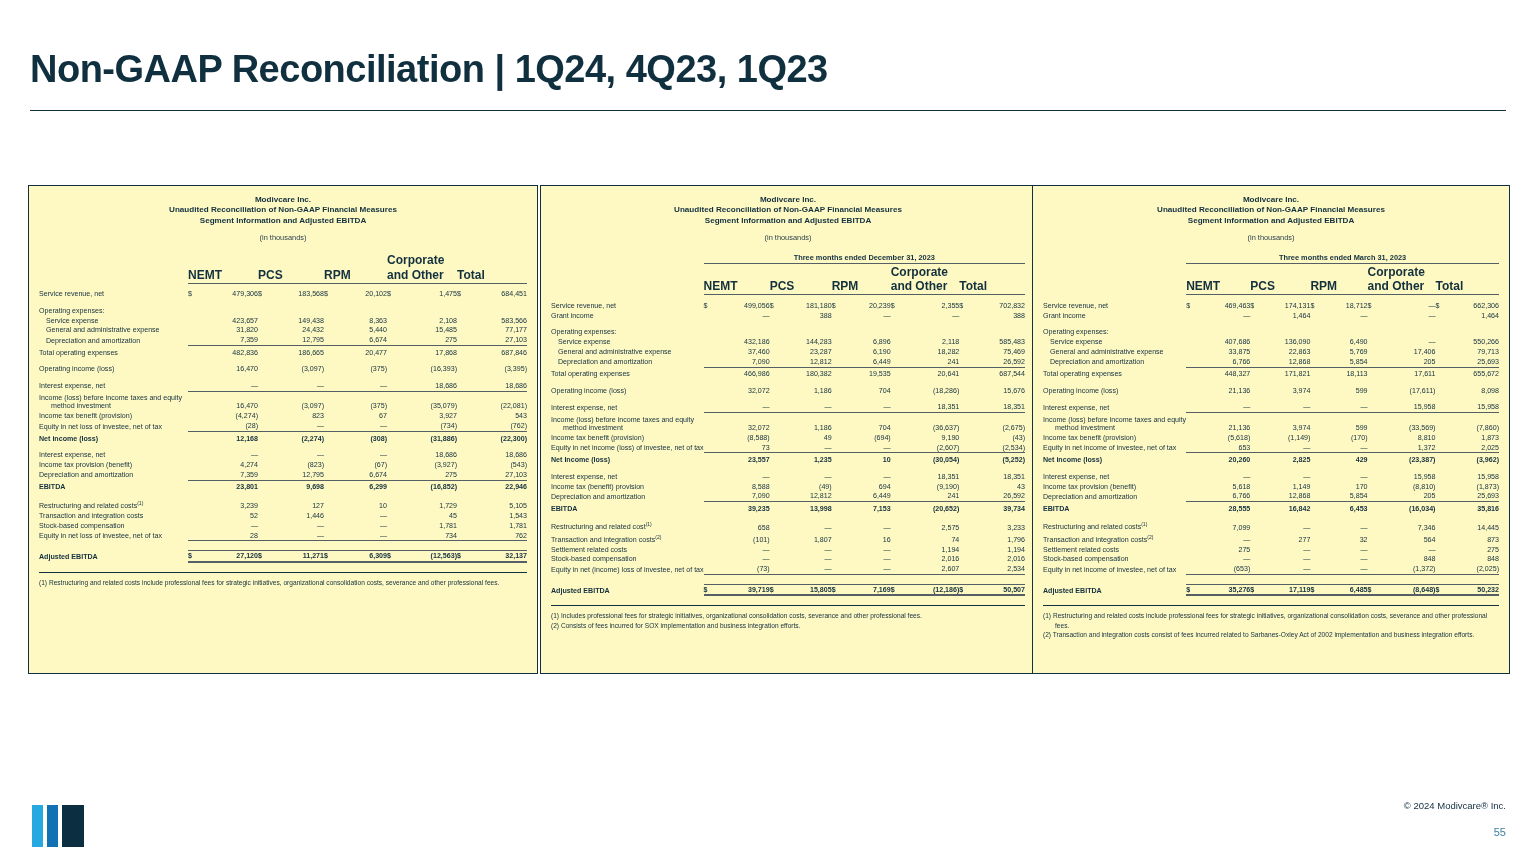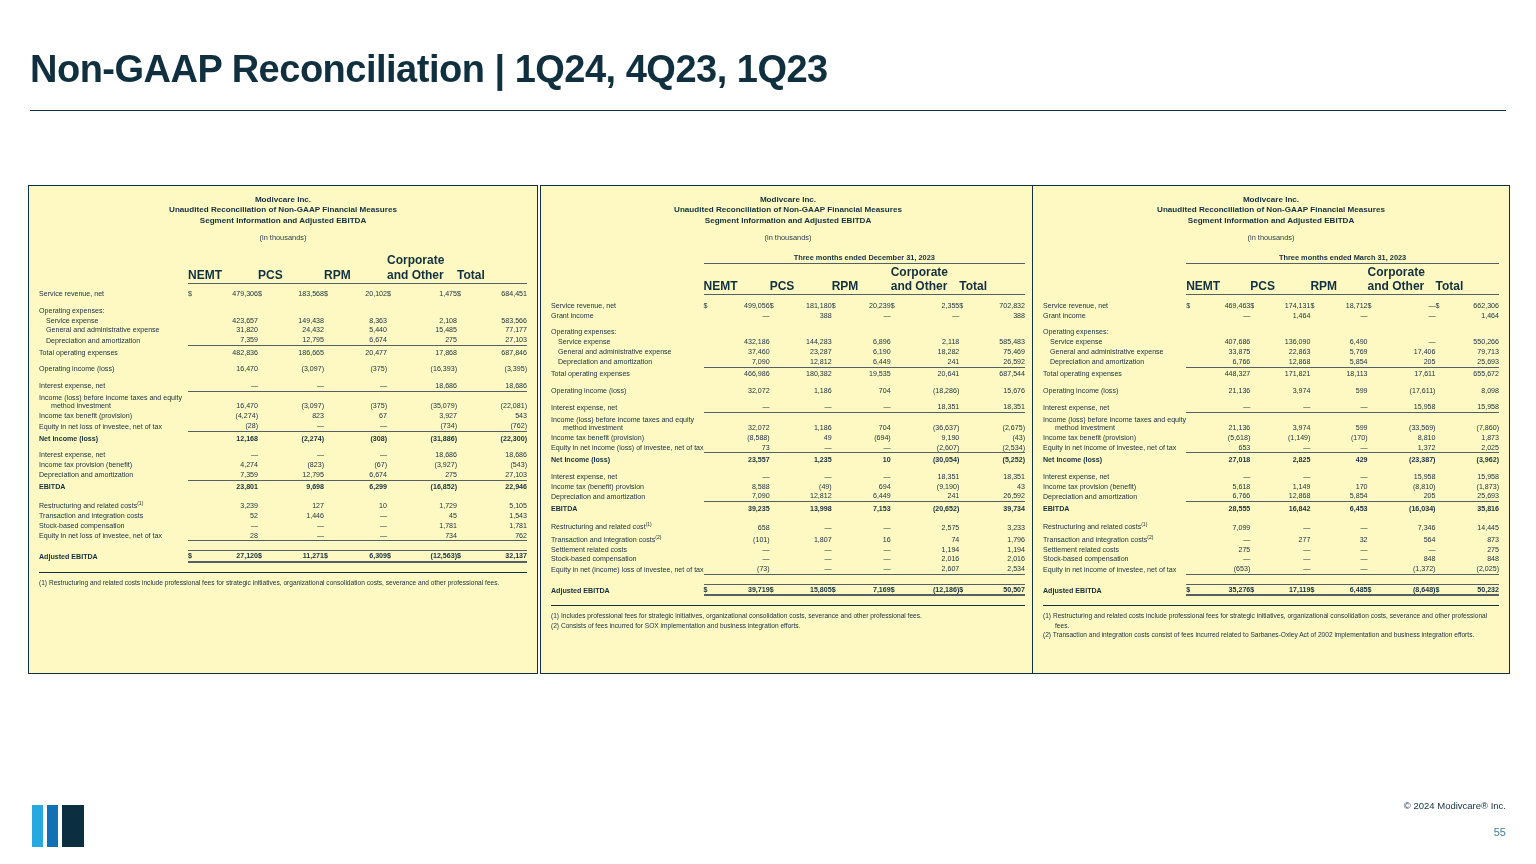--- a/index.html
+++ b/index.html
@@ -1076,21 +1076,21 @@
               <td style="border-top:0.9px solid #555f66;height:0"></td>
               <td class="c-rpm" style="border-top:0.9px solid #555f66;height:0"></td>
               <td style="border-top:0.9px solid #555f66;height:0"></td>
               <td class="c-corp" style="border-top:0.9px solid #555f66;height:0"></td>
               <td style="border-top:0.9px solid #555f66;height:0"></td>
               <td class="c-tot" style="border-top:0.9px solid #555f66;height:0"></td>
             </tr>
             <tr class="">
               <td class="lbl b">Net income (loss)</td>
               <td class="sym b"></td>
-              <td class="num c-nemt b">27,018</td>
+              <td class="num c-nemt b">20,260</td>
               <td class="sym b"></td>
               <td class="num c-pcs b">2,825</td>
               <td class="sym b"></td>
               <td class="num c-rpm b">429</td>
               <td class="sym b"></td>
               <td class="num c-corp b">(23,387)</td>
               <td class="sym b"></td>
               <td class="num c-tot b">(3,962)</td>
             </tr>
             <tr class="spacer-row">

